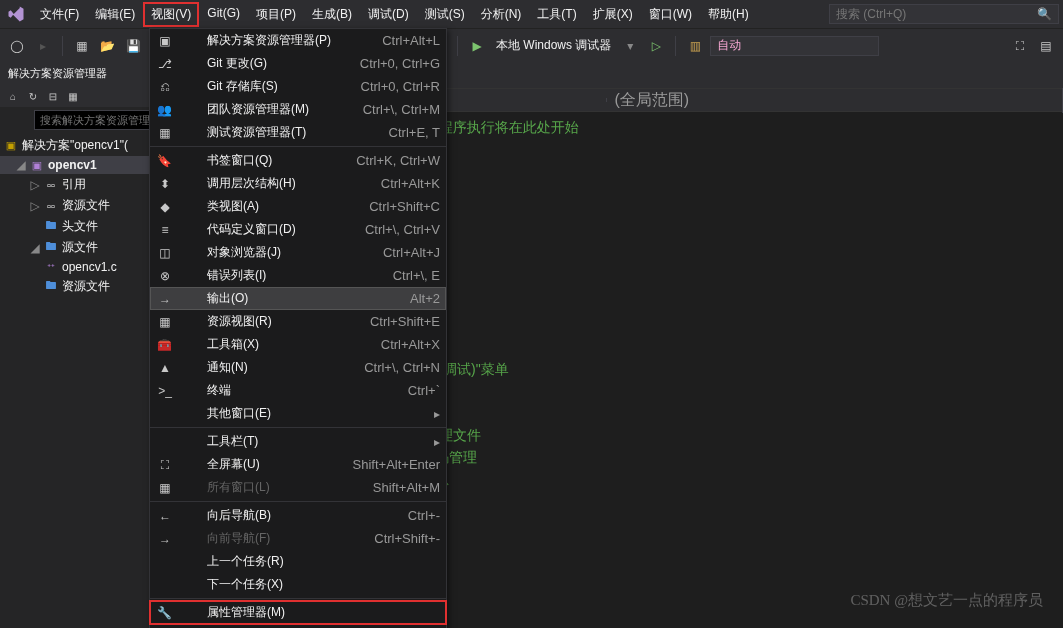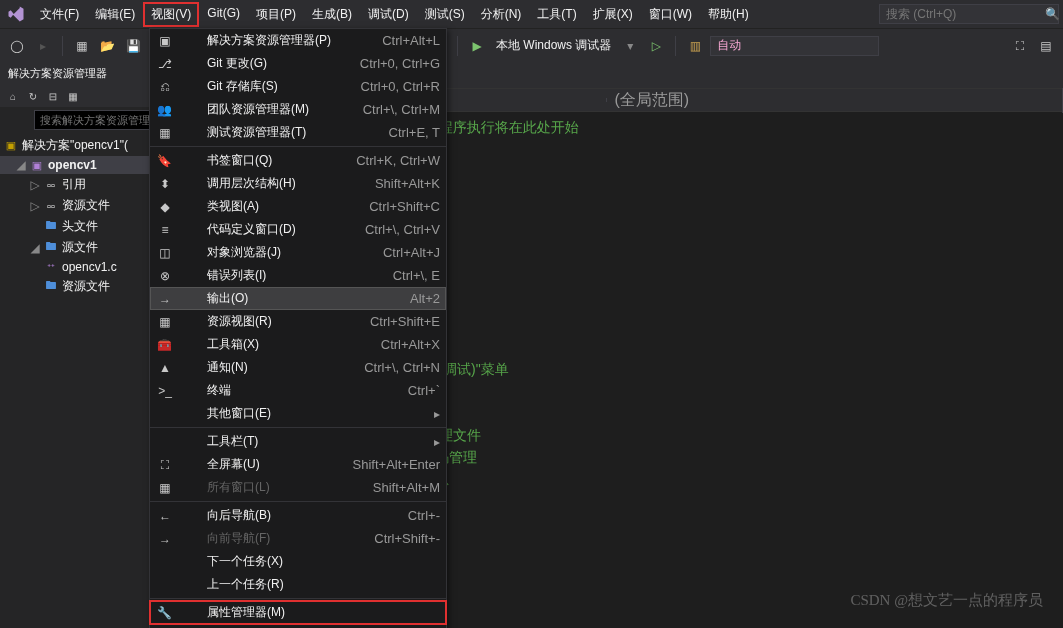--- a/index.html
+++ b/index.html
@@ -2,21 +2,21 @@
 <html><head>
 <meta charset="utf-8">
 <style>
 * { margin: 0; padding: 0; box-sizing: border-box; font-family: "Microsoft YaHei", "Segoe UI", sans-serif; }
 body { background: #2d2d30; color: #f1f1f1; font-size: 12px; overflow: hidden; width: 1063px; height: 628px; position: relative; }
 
 .menubar { height: 28px; background: #2d2d30; display: flex; align-items: center; padding: 0 4px; }
 .menu-logo { width: 24px; height: 24px; display: flex; align-items: center; justify-content: center; margin-right: 4px; }
 .menu-item { padding: 4px 8px; cursor: default; white-space: nowrap; }
 .menu-item.highlighted { border: 2px solid #e03030; padding: 2px 6px; }
-.searchbox { margin-left: auto; display: flex; align-items: center; background: #333337; border: 1px solid #3f3f46; padding: 2px 6px; width: 180px; }
+.searchbox { margin-left: auto; display: flex; align-items: center; background: #333337; border: 1px solid #3f3f46; padding: 2px 6px; width: 230px; }
 .searchbox input { background: transparent; border: none; color: #999; outline: none; flex: 1; font-size: 12px; }
 .searchbox .mag { margin-left: 4px; color: #999; }
 
 .toolbar { height: 34px; background: #2d2d30; border-top: 1px solid #222; display: flex; align-items: center; padding: 0 6px; gap: 4px; }
 .tb-btn { width: 22px; height: 22px; display: flex; align-items: center; justify-content: center; color: #c8c8c8; }
 .tb-sep { width: 1px; height: 20px; background: #3f3f46; margin: 0 4px; }
 .tb-green { color: #7cc46e; }
 .tb-text { color: #f1f1f1; padding: 0 4px; }
 .tb-select { background: #333337; border: 1px solid #3f3f46; color: #f9a8d4; font-size: 12px; padding: 2px 6px; min-width: 100px; }
 
@@ -259,21 +259,21 @@
     </div>
     <div class="dd-sep"></div>
     <div class="dd-row">
       <span class="dd-icon">🔖</span>
       <span class="dd-label">书签窗口(Q)</span>
       <span class="dd-shortcut">Ctrl+K, Ctrl+W</span>
     </div>
     <div class="dd-row">
       <span class="dd-icon">⬍</span>
       <span class="dd-label">调用层次结构(H)</span>
-      <span class="dd-shortcut">Shift+Alt+K</span>
+      <span class="dd-shortcut">Ctrl+Alt+K</span>
     </div>
     <div class="dd-row">
       <span class="dd-icon">◆</span>
       <span class="dd-label">类视图(A)</span>
       <span class="dd-shortcut">Ctrl+Shift+C</span>
     </div>
     <div class="dd-row">
       <span class="dd-icon">≡</span>
       <span class="dd-label">代码定义窗口(D)</span>
       <span class="dd-shortcut">Ctrl+\, Ctrl+V</span>
@@ -340,25 +340,25 @@
       <span class="dd-label">向后导航(B)</span>
       <span class="dd-shortcut">Ctrl+-</span>
     </div>
     <div class="dd-row disabled">
       <span class="dd-icon">→</span>
       <span class="dd-label">向前导航(F)</span>
       <span class="dd-shortcut">Ctrl+Shift+-</span>
     </div>
     <div class="dd-row">
       <span class="dd-icon"></span>
+      <span class="dd-label">上一个任务(R)</span>
+    </div>
+    <div class="dd-row">
+      <span class="dd-icon"></span>
       <span class="dd-label">下一个任务(X)</span>
-    </div>
-    <div class="dd-row">
-      <span class="dd-icon"></span>
-      <span class="dd-label">上一个任务(R)</span>
     </div>
     <div class="dd-sep"></div>
     <div class="dd-row highlighted">
       <span class="dd-icon">🔧</span>
       <span class="dd-label">属性管理器(M)</span>
     </div>
     <div class="dd-row">
       <span class="dd-icon"></span>
       <span class="dd-label">属性页(Y)</span>
     </div>

